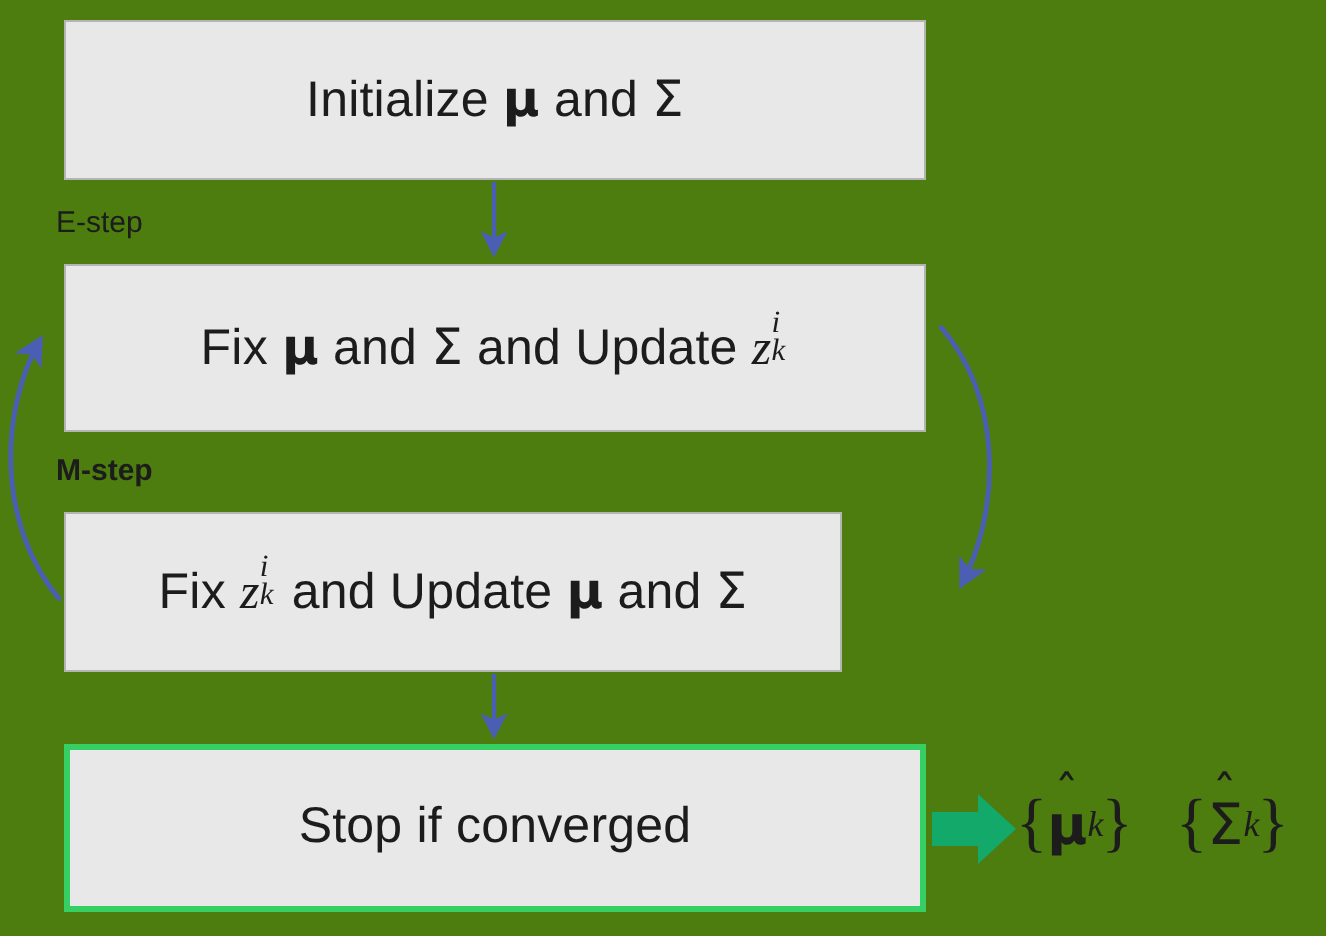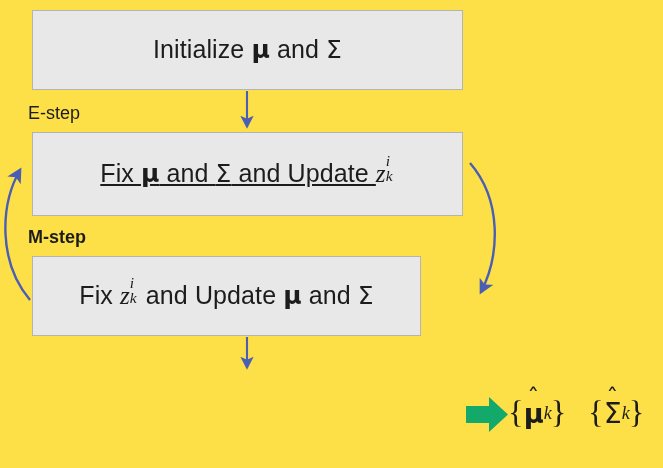--- a/index.html
+++ b/index.html
@@ -10,21 +10,21 @@
     width: 663px;
     height: 468px;
     background: #e7e7e7;
     font-family: "Liberation Sans", sans-serif;
     overflow: hidden;
   }
   #canvas {
     position: relative;
     width: 663px;
     height: 468px;
-    background: #fde047;
+    background: #4d7c0f;
   }
 
   
   .box {
     position: absolute;
     box-sizing: border-box;
     background: #e8e8e8;
     border: 1.6px solid #b4b4b4;
     display: flex;
     align-items: center;
@@ -32,32 +32,32 @@
     color: #1c1c1c;
   }
   .box .label {
     font-size: 25px;
     line-height: 1.1;
     letter-spacing: 0.1px;
     white-space: nowrap;
   }
 
   #box-init  { left: 32px; top: 10px;  width: 431px; height: 80px; }
-  #box-estep { left: 32px; top: 132px; width: 431px; height: 84px; text-decoration: underline; }
+  #box-estep { left: 32px; top: 132px; width: 431px; height: 84px; }
   #box-mstep { left: 32px; top: 256px; width: 389px; height: 80px; }
   #box-stop  {
     left: 32px; top: 372px; width: 431px; height: 84px;
     border: 3px solid #35cf63;
     background: #e8e8e8;
   }
 
   
   .step-caption {
     position: absolute;
-    font-size: 18px;
+    font-size: 15px;
     color: #1c1c1c;
     white-space: nowrap;
   }
   #caption-estep { left: 28px; top: 103px; }
   #caption-mstep { left: 28px; top: 227px; font-weight: bold; }
 
   
   .mu {
     font-family: "DejaVu Sans", sans-serif;
     font-weight: 700;
@@ -157,20 +157,23 @@
   <div class="box" id="box-estep">
     <span class="label"><span>Fix </span><span class="mu">μ</span><span> and </span><span class="sigma">Σ</span><span> and Update </span><span class="zvar"><span class="zbase">z</span><span class="sup">i</span><span class="sub">k</span></span></span>
   </div>
 
   <div class="step-caption" id="caption-mstep">M-step</div>
 
   <div class="box" id="box-mstep">
     <span class="label"><span>Fix </span><span class="zvar"><span class="zbase">z</span><span class="sup">i</span><span class="sub">k</span></span><span> and Update </span><span class="mu">μ</span><span> and </span><span class="sigma">Σ</span></span>
   </div>
 
+  <div class="box" id="box-stop">
+    <span class="label">Stop if converged</span>
+  </div>
 
   <div id="output-expr">
     <span class="grp"><span class="brace">{</span><span class="hatvar"><span class="base">μ</span><span class="hat">ˆ</span><span class="sub">k</span></span><span class="brace">}</span></span>
     <span> </span>
     <span class="grp"><span class="brace">{</span><span class="hatvar"><span class="base thin">Σ</span><span class="hat">ˆ</span><span class="sub">k</span></span><span class="brace">}</span></span>
   </div>
 
   <svg id="arrows" viewBox="0 0 663 468">
     <defs>
       <marker id="ahead" markerWidth="9" markerHeight="9" refX="5.4" refY="3.2" orient="auto" markerUnits="strokeWidth">

